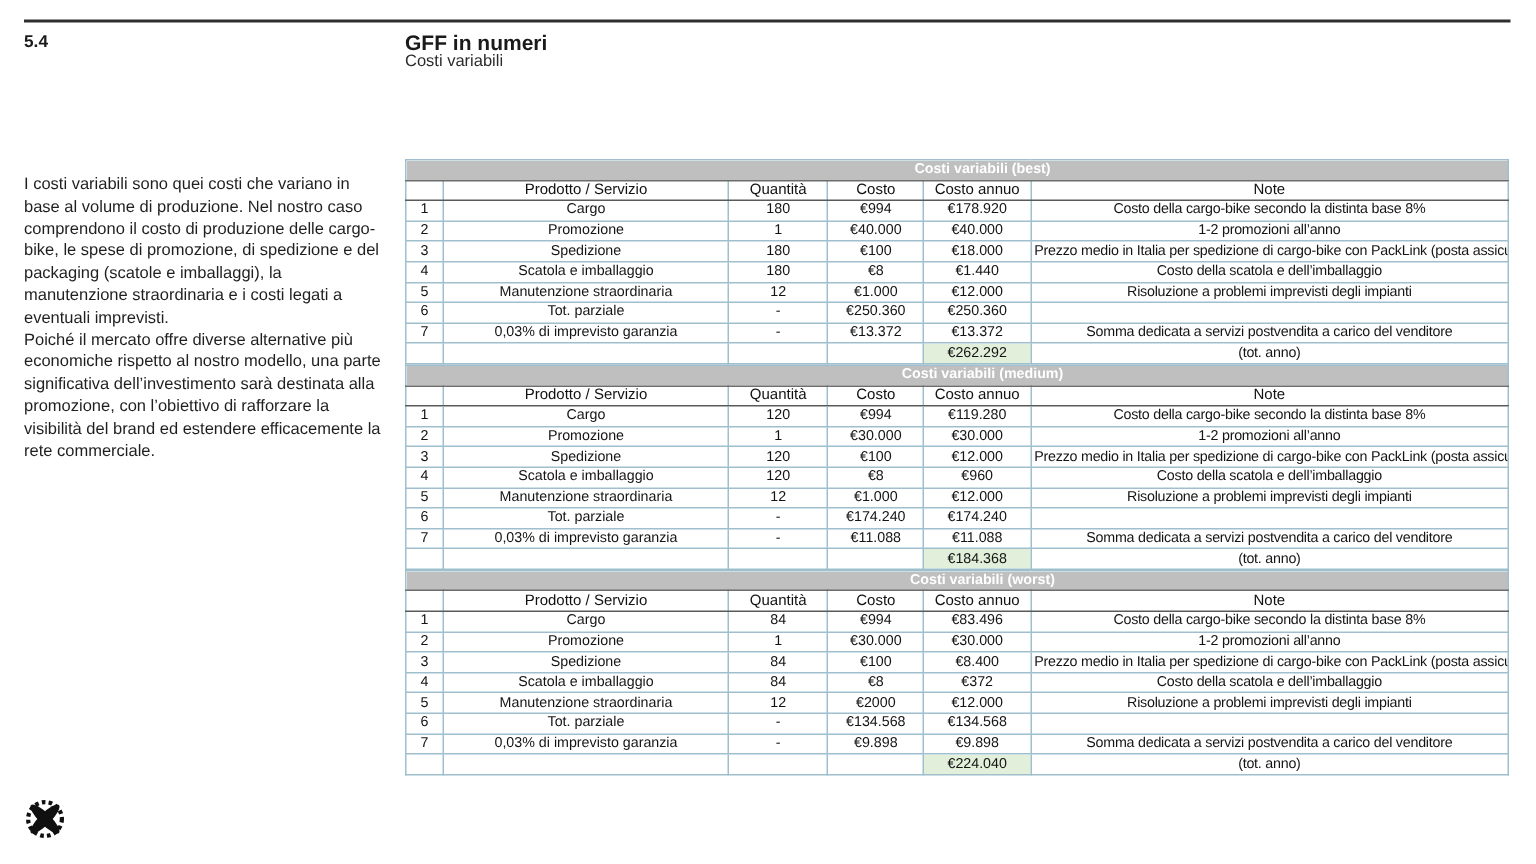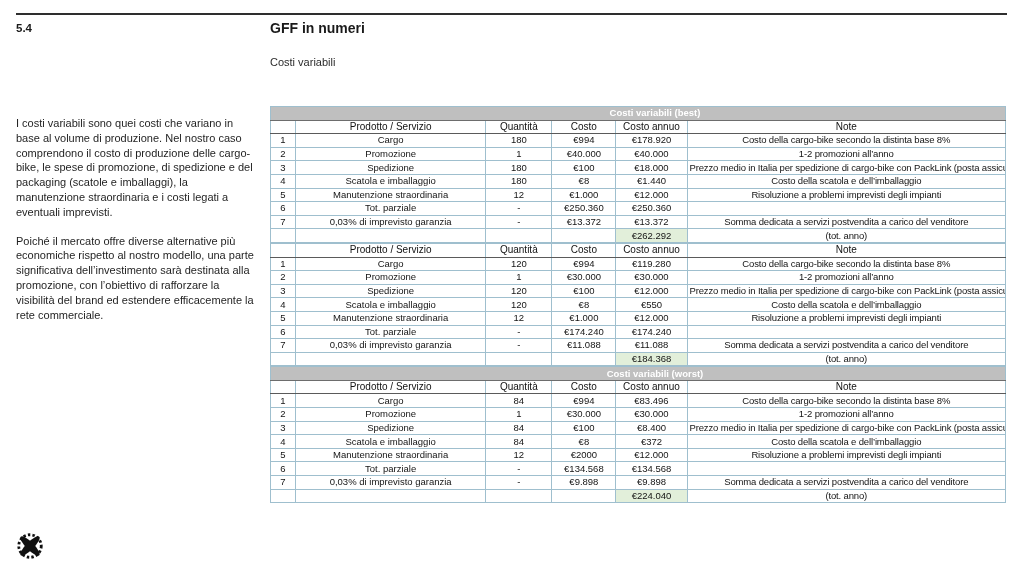--- a/index.html
+++ b/index.html
@@ -5,24 +5,24 @@
   * { margin:0; padding:0; box-sizing:border-box; }
   html,body { background:#ffffff; }
   body { font-family:"Liberation Sans", sans-serif; color:#111; }
   .page { position:relative; width:1024px; height:576px; background:#fff; overflow:hidden;text-decoration:underline; }
 
   .top-rule { position:absolute; left:16px; top:13px; width:991px; height:2px; background:#2e2e2e; }
 
   .section-number { position:absolute; left:16px; top:22px; font-size:11.5px; font-weight:bold; color:#1a1a1a; }
   .title-block { position:absolute; left:270px; top:22px; line-height:13px; }
   .page-title { font-size:14px; font-weight:bold; color:#1a1a1a; }
-  .page-subtitle { font-size:11px; color:#2b2b2b;margin-top:21px; }
+  .page-subtitle { font-size:11px; color:#2b2b2b; }
 
   .intro { position:absolute; left:16px; top:116px; width:238px; font-size:11px; line-height:14.8px; color:#1f1f1f; }
-  .intro p + p { margin-top:14px; }
+  .intro p + p { }
 
   .tables { position:absolute; left:270px; top:106px; width:736px; }
   table.cost-table { border-collapse:collapse; table-layout:fixed; width:736px; }
   table.cost-table td {
     border:1px solid #9fbfce; height:13.6px; padding:0 2px;
     text-align:center; vertical-align:middle; white-space:nowrap; overflow:hidden;
     font-size:9.5px; line-height:12px; color:#141414;
   }
   tr.band td {
     background:#bfbfbf; color:#ffffff; font-weight:bold; font-size:9.5px;
@@ -146,20 +146,23 @@
     <table class="cost-table">
         <colgroup>
           <col style="width: 25px;">
           <col style="width: 190px;">
           <col style="width: 66px;">
           <col style="width: 64px;">
           <col style="width: 71px;">
           <col style="width: 318px;">
         </colgroup>
         <tbody>
+          <tr class="band">
+            <td colspan="6">Costi variabili (medium)</td>
+          </tr>
           <tr class="colhead">
             <td class="numcol"></td>
             <td>Prodotto / Servizio</td>
             <td>Quantità</td>
             <td>Costo</td>
             <td>Costo annuo</td>
             <td>Note</td>
           </tr>
           <tr>
             <td class="numcol">1</td>
@@ -183,21 +186,21 @@
             <td>120</td>
             <td>€100</td>
             <td>€12.000</td>
             <td class="note">Prezzo medio in Italia per spedizione di cargo-bike con PackLink (posta assicurata)</td>
           </tr>
           <tr>
             <td class="numcol">4</td>
             <td>Scatola e imballaggio</td>
             <td>120</td>
             <td>€8</td>
-            <td>€550</td>
+            <td>€960</td>
             <td class="note">Costo della scatola e dell’imballaggio</td>
           </tr>
           <tr>
             <td class="numcol">5</td>
             <td>Manutenzione straordinaria</td>
             <td>12</td>
             <td>€1.000</td>
             <td>€12.000</td>
             <td class="note">Risoluzione a problemi imprevisti degli impianti</td>
           </tr>

